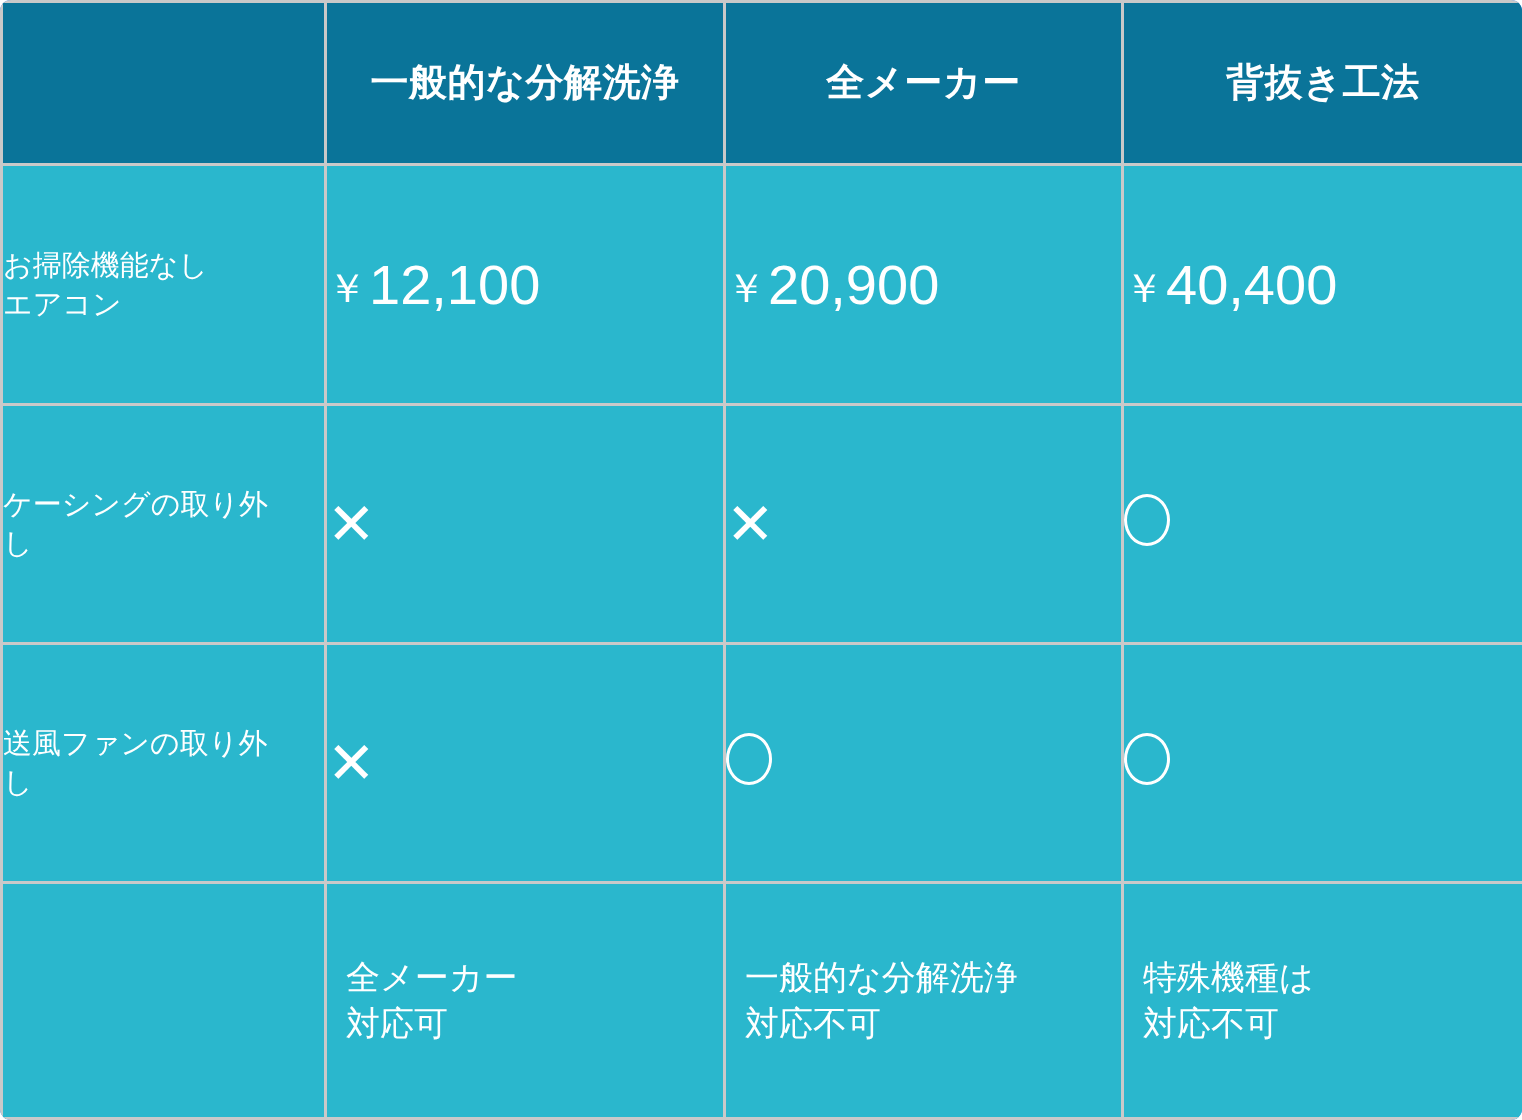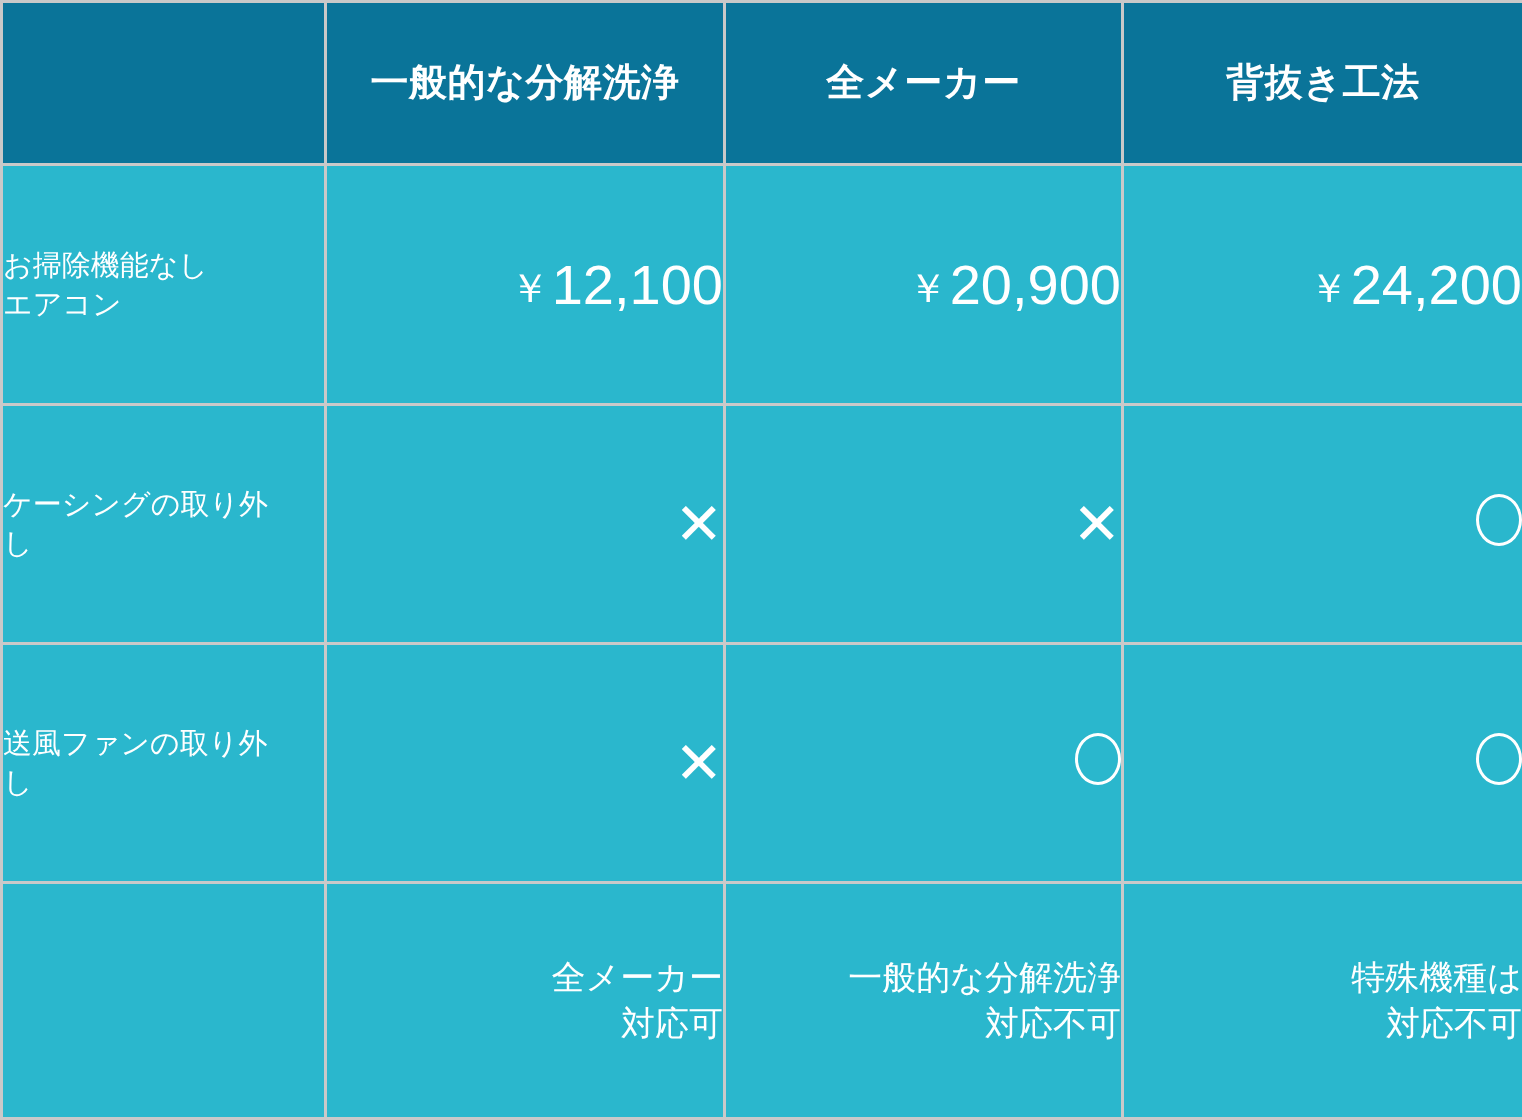--- a/index.html
+++ b/index.html
@@ -9,20 +9,21 @@
   }
   body {
     font-family: "Liberation Sans", "DejaVu Sans", sans-serif;
   }
   #page {
     position: relative;
     width: 1522px;
     height: 1120px;
     background: #3b82f6;
     overflow: hidden;
+    border-radius: 11px;
   }
   table.cmp {
     width: 1522px;
     height: 1120px;
     border-collapse: collapse;
     table-layout: fixed;
   }
   table.cmp td,
   table.cmp th {
     border: 3px solid #c9c9c9;
@@ -63,21 +64,21 @@
     padding: 0 8px 0 14px;
     letter-spacing: 0px;
   }
   td.row-label .lbl {
     display: block;
     white-space: pre-line;
   }
   td.cell {
     background: #2ab7cd;
     color: #ffffff;
-    text-align: right;
+    text-align: left;
     font-weight: 300;
   }
   td.cell.price {
     font-size: 56px;
     letter-spacing: 0px;
   }
   td.cell.price .yen {
     font-size: 40px;
     vertical-align: 2px;
     padding-right: 2px;
@@ -144,21 +145,21 @@
           <span class="lbl">お掃除機能なし
 エアコン</span>
         </td>
         <td class="cell price">
           <span class="yen">￥</span><span>12,100</span>
         </td>
         <td class="cell price">
           <span class="yen">￥</span><span>20,900</span>
         </td>
         <td class="cell price">
-          <span class="yen">￥</span><span>24,200</span>
+          <span class="yen">￥</span><span>40,400</span>
         </td>
       </tr>
 
 
 
       <tr class="r-mark">
         <td class="row-label">
           <span class="lbl">ケーシングの取り外
 し</span>
         </td>

